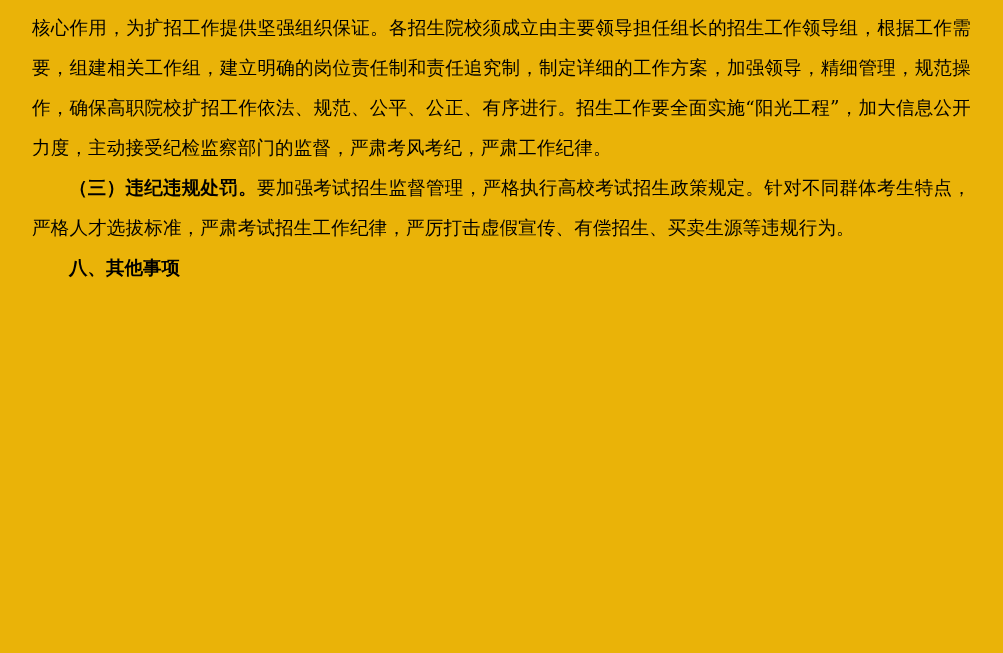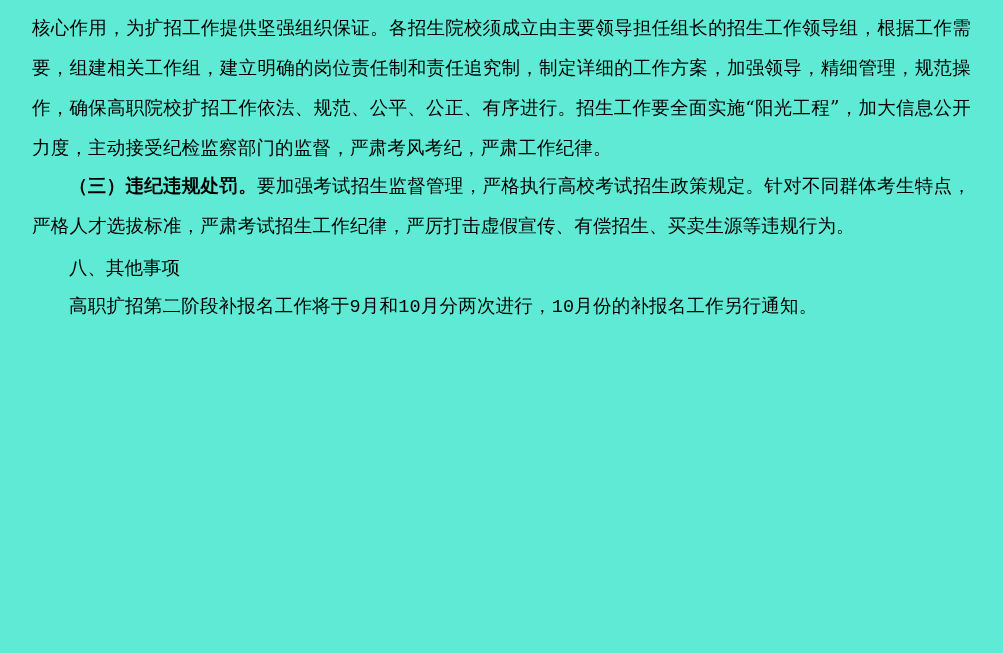--- a/index.html
+++ b/index.html
@@ -12,54 +12,52 @@
     background: #ffffff;
     font-family: "DejaVu Serif", "Liberation Serif", serif;
     color: #000000;
     overflow: hidden;
   }
   .page {
     box-sizing: border-box;
     width: 1003px;
     height: 653px;
     padding: 8px 32px 0 32px;
-    background: #5eead4;
+    background: #eab308;
   }
   .para {
     margin: 0;
     font-size: 18.5px;
     line-height: 40px;
     text-align: justify;
     text-justify: inter-ideograph;
     letter-spacing: 0.2px;
   }
   .indent {
     text-indent: 2em;
-    font-family: Liberation Mono, monospace;
   }
   .bold {
     font-weight: bold;
   }
   .heading {
     margin: 0;
     font-size: 18.5px;
     line-height: 40px;
-    font-weight: normal;
+    font-weight: bold;
     text-indent: 2em;
   }
 </style>
 </head>
 <body>
 
 <div class="page">
 
   <p class="para">核心作用，为扩招工作提供坚强组织保证。各招生院校须成立由主要领导担任组长的招生工作领导组，根据工作需要，组建相关工作组，建立明确的岗位责任制和责任追究制，制定详细的工作方案，加强领导，精细管理，规范操作，确保高职院校扩招工作依法、规范、公平、公正、有序进行。招生工作要全面实施“阳光工程”，加大信息公开力度，主动接受纪检监察部门的监督，严肃考风考纪，严肃工作纪律。</p>
 
   <p class="para indent">
     <span class="bold">（三）违纪违规处罚。</span><span>要加强考试招生监督管理，严格执行高校考试招生政策规定。针对不同群体考生特点，严格人才选拔标准，严肃考试招生工作纪律，严厉打击虚假宣传、有偿招生、买卖生源等违规行为。</span>
   </p>
 
 
   <p class="heading">八、其他事项</p>
 
-  <p class="para indent">高职扩招第二阶段补报名工作将于9月和10月分两次进行，10月份的补报名工作另行通知。</p>
 
 </div>
 
 </body></html>

